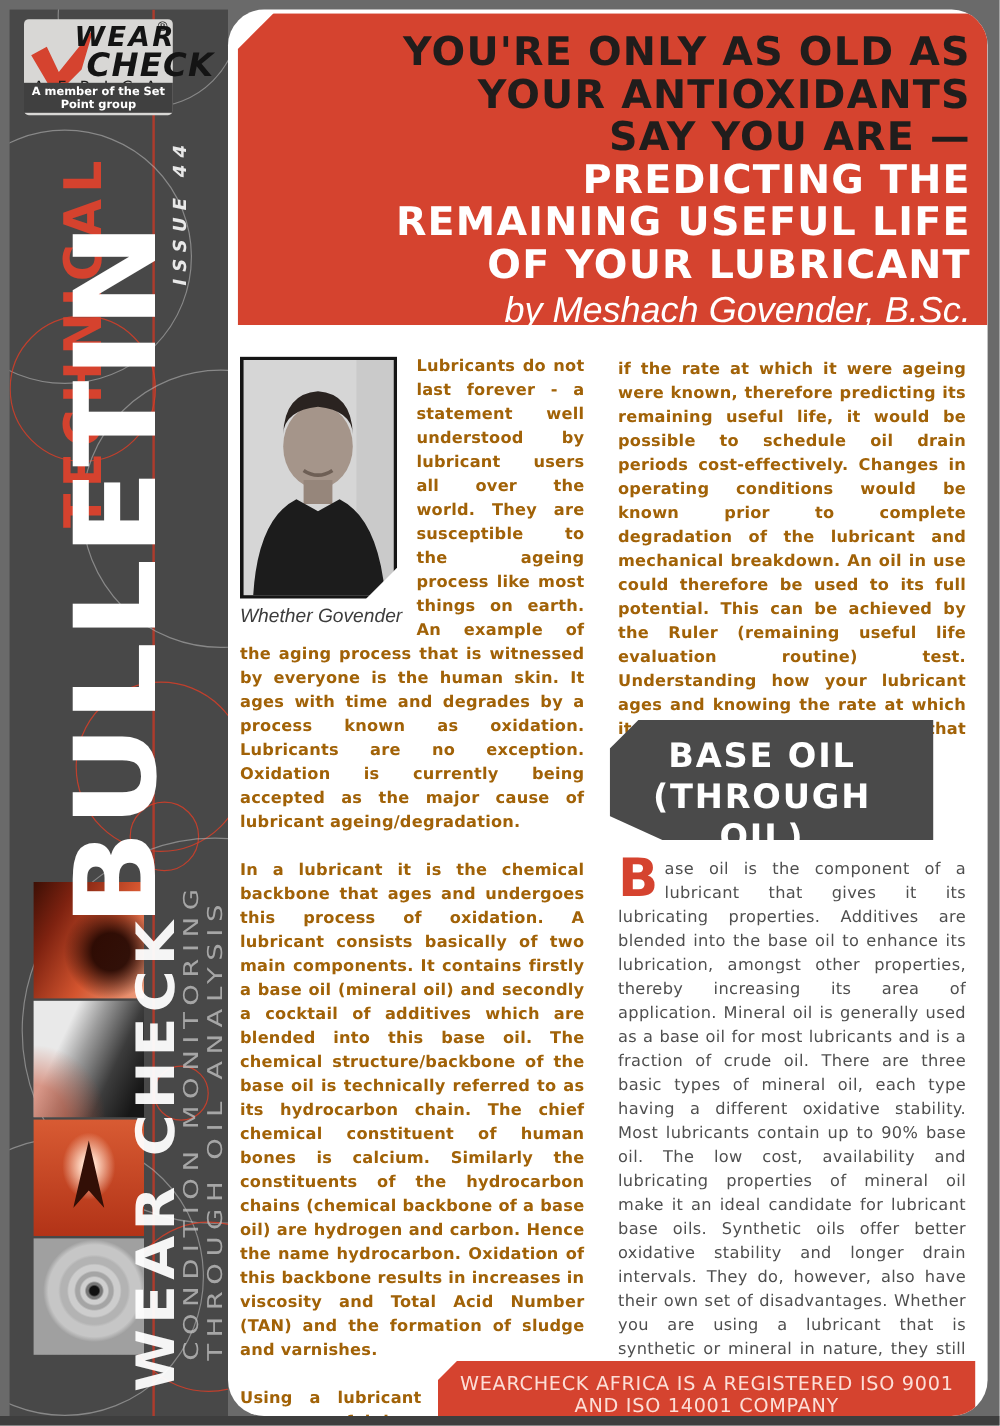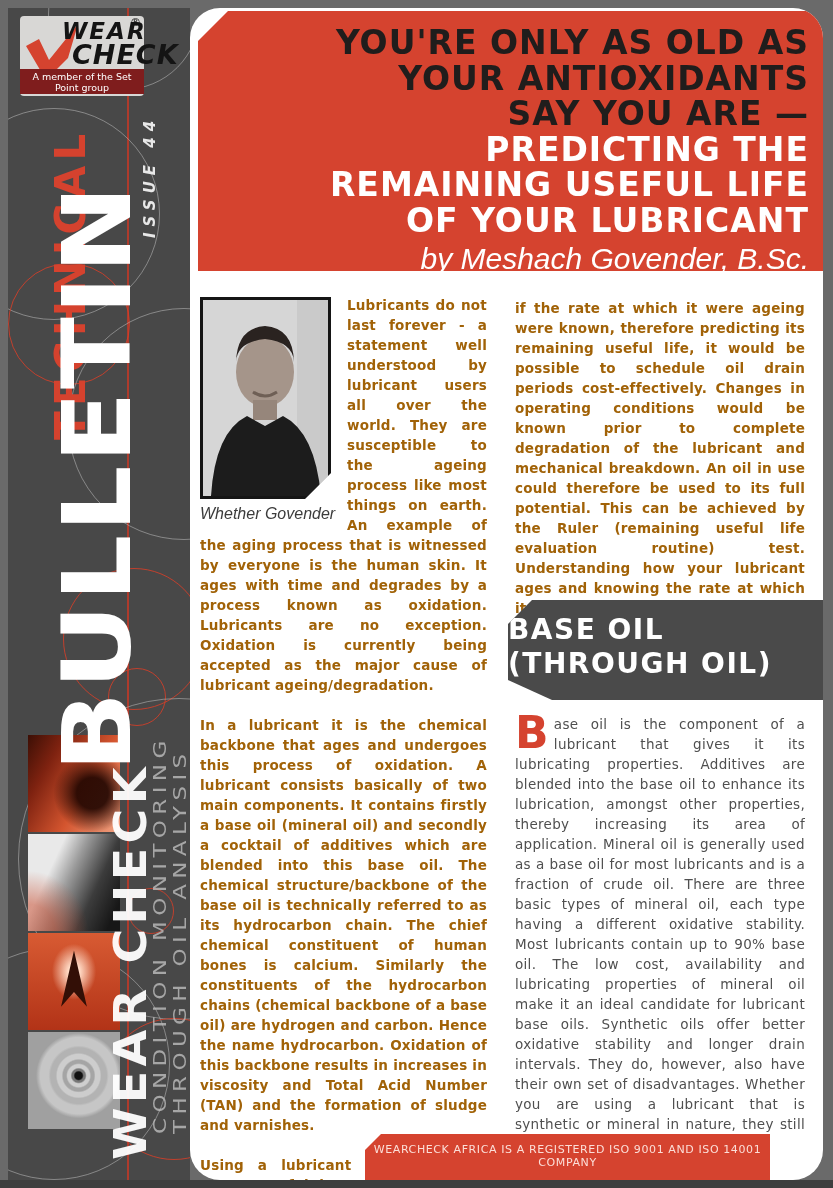--- a/index.html
+++ b/index.html
@@ -45,22 +45,22 @@
   
   .logo{position:absolute;left:12px;top:8px;width:124px;height:80px;background:#d8d7d5;
         border-radius:4px;z-index:4;}
   .logo-check-svg{position:absolute;left:2px;top:6px;}
   .logo-wear{position:absolute;left:42px;top:2px;font-size:23px;font-weight:bold;font-style:italic;
              letter-spacing:2px;color:#141414;}
   .logo-checkw{position:absolute;left:52px;top:23px;font-size:27px;font-weight:bold;font-style:italic;
                letter-spacing:1px;color:#141414;}
   .logo-reg{position:absolute;right:3px;top:0px;font-size:11px;color:#141414;}
   .logo-africa{position:absolute;left:8px;top:50px;font-size:13px;letter-spacing:11px;color:#1a1a1a;}
-  .logo-banner{position:absolute;left:0;bottom:2px;width:100%;background:#7f1d1d;color:#fff;
-               font-size:9.5px;font-weight:normal;text-align:center;padding:1.5px 0;}
+  .logo-banner{position:absolute;left:0;bottom:2px;width:100%;background:#404040;color:#fff;
+               font-size:9.5px;font-weight:bold;text-align:center;padding:1.5px 0;}
 
   
   .page{position:absolute;left:190px;top:8px;width:633px;height:1172px;background:#ffffff;overflow:hidden;border-radius:30px;}
 
   .title-block{position:absolute;left:8px;top:3px;width:625px;height:260px;background:#d5432f;
      clip-path:polygon(30px 0,100% 0,100% 100%,0 100%,0 30px);
      text-align:right;box-sizing:border-box;padding:14px 14px 0 0;}
   .t-black,.t-white{font-size:33px;line-height:35.5px;font-weight:bold;letter-spacing:1px;}
   .t-black{color:#201d1c;}
   .t-white{color:#ffffff;}
@@ -78,28 +78,28 @@
   .dropcap{float:left;color:#d5432f;font-weight:bold;font-size:44px;line-height:34px;
            margin:2px 5px 0 0;}
 
   .photo-wrap{float:left;width:137px;margin:2px 10px 4px 0;}
   .photo{width:131px;height:202px;box-sizing:border-box;border:3px solid #151515;background:#d6d6d6;
      clip-path:polygon(0 0,100% 0,100% calc(100% - 26px),calc(100% - 26px) 100%,0 100%);
      position:relative;overflow:hidden;}
   .caption{font-family:"Liberation Sans",sans-serif;font-style:italic;color:#3c3c3c;
            font-size:16px;margin-top:6px;white-space:nowrap;}
 
-  .section-block{position:absolute;left:318px;top:592px;width:315px;height:100px;background:#4a4a4a;
+  .section-block{position:absolute;left:318px;top:592px;width:270px;height:100px;background:#4a4a4a;
      clip-path:polygon(24px 0,100% 0,100% 100%,44px 100%,0 calc(100% - 20px),0 24px);
-     color:#fff;text-align:left;box-sizing:border-box;padding:13px 16px 0 0;
+     color:#fff;text-align:center;box-sizing:border-box;padding:13px 16px 0 0;
      font-weight:bold;font-size:28px;line-height:34px;letter-spacing:1.5px;}
 
-  .iso-bar{position:absolute;left:175px;top:1126px;width:405px;height:46px;background:#d5432f;
+  .iso-bar{position:absolute;left:175px;top:1126px;width:448px;height:46px;background:#d5432f;
      clip-path:polygon(16px 0,100% 0,100% 100%,0 100%,0 16px);
-     color:rgba(255,236,230,.92);font-size:11px;letter-spacing:.6px;text-align:center;
+     color:rgba(255,236,230,.92);font-size:16px;letter-spacing:.6px;text-align:center;
      box-sizing:border-box;padding-top:9px;}
 
   .bottom-strip{position:absolute;left:0;top:1180px;width:833px;height:8px;background:#3e3e3e;}
 </style>
 </head>
 <body>
 
 <div class="frame">
 
   <div class="sidebar">

